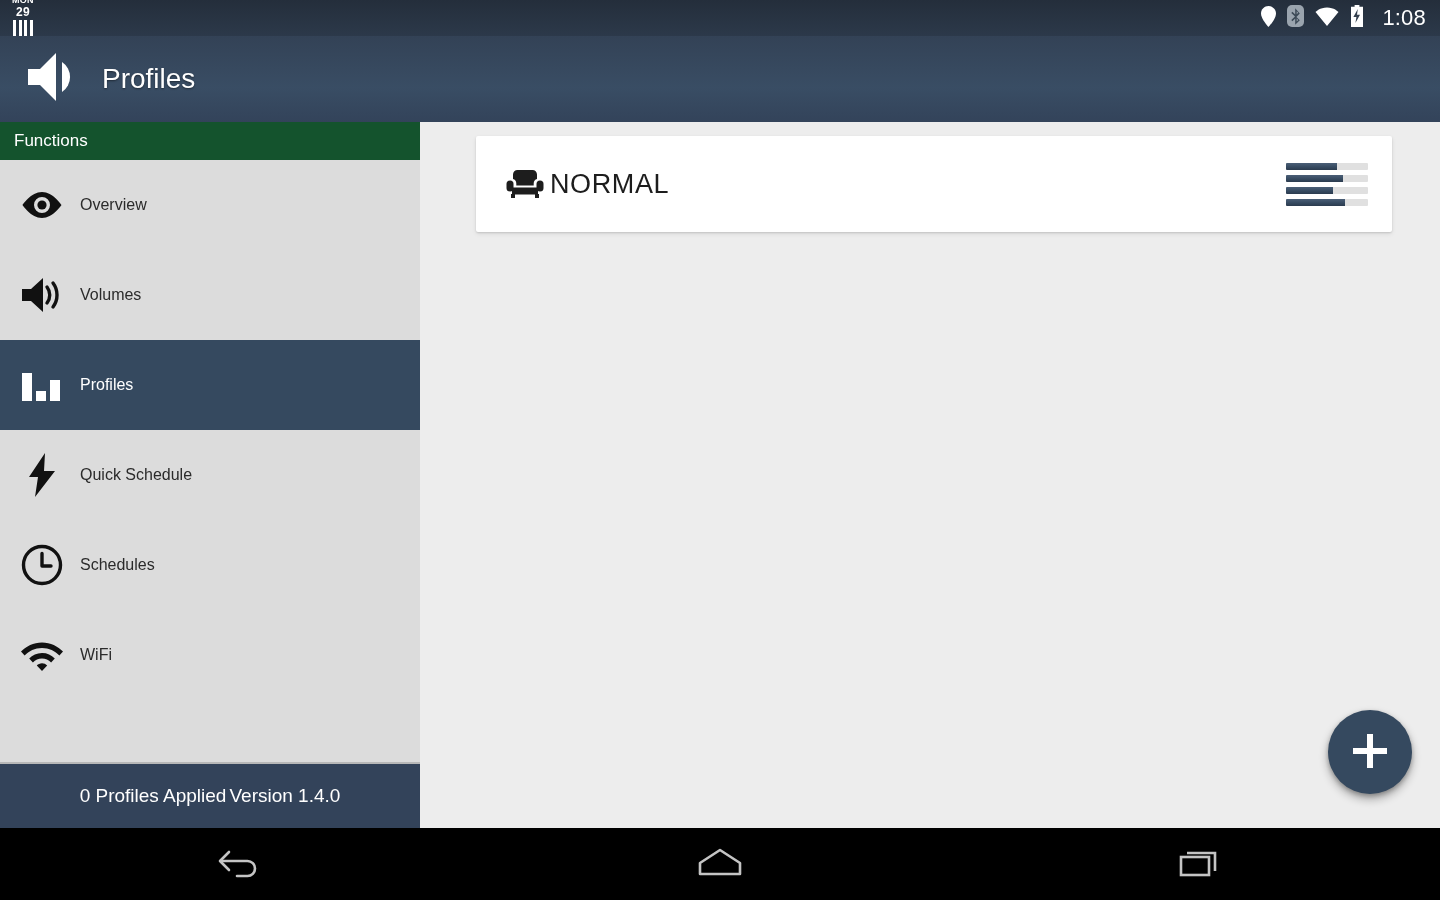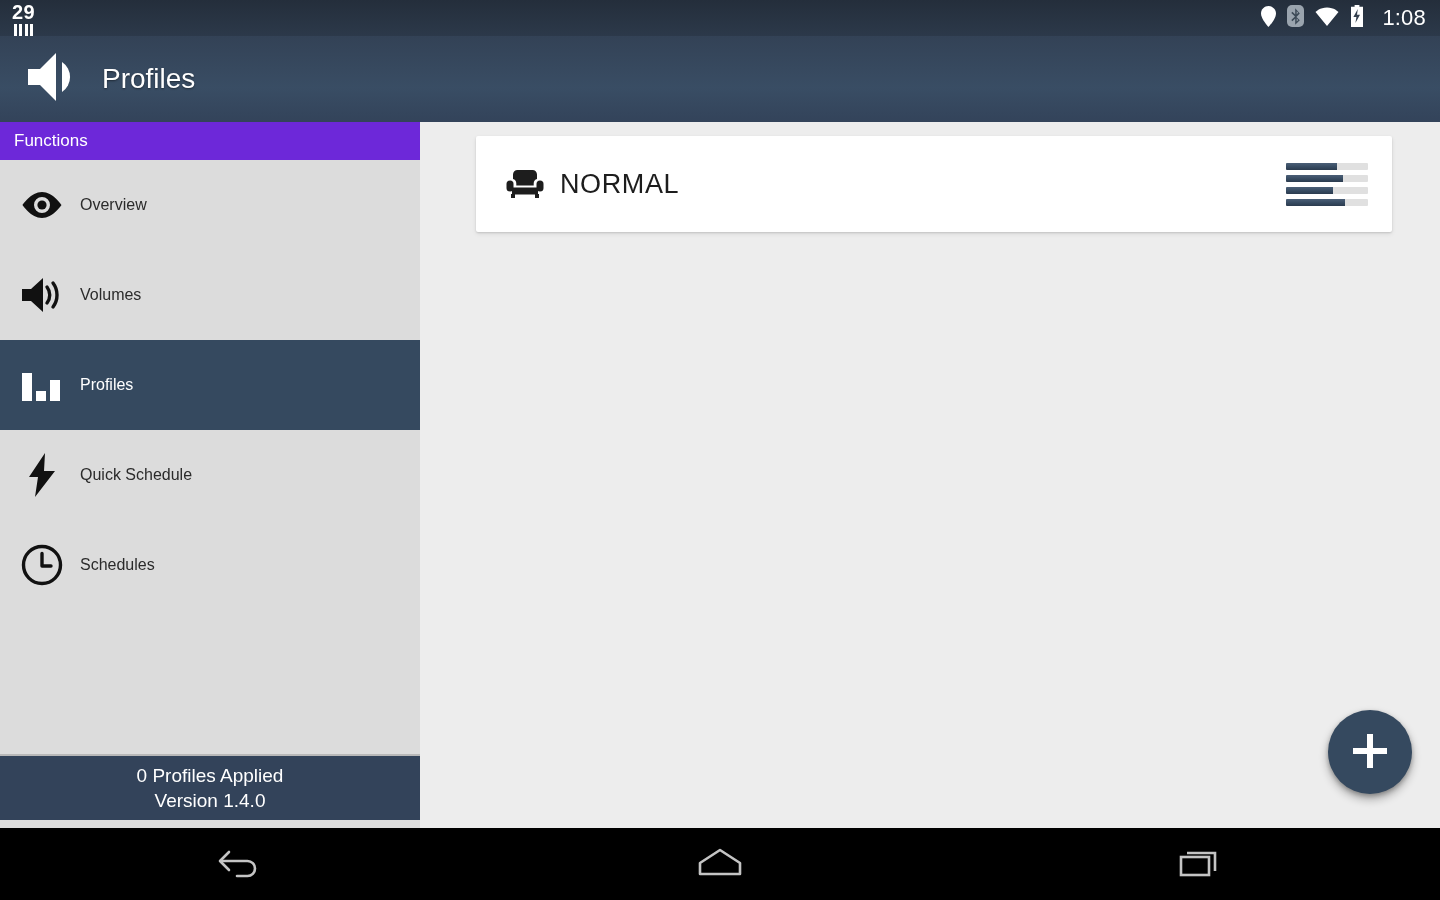--- a/index.html
+++ b/index.html
@@ -16,21 +16,21 @@
     position:absolute; top:0; left:0; width:1440px; height:36px;
     background:linear-gradient(to bottom,#242e3b 0%,#2c394a 100%);
     display:flex; align-items:center;
     padding:0 14px 0 12px;
   }
   .sb-left { display:flex; align-items:center; gap:2px;flex-direction:column; }
   .sb-date {
     color:#fff; line-height:1; text-align:center;
     font-size:9px; font-weight:bold; letter-spacing:.3px;
   }
-  .sb-date .dnum { font-size:20px; display:block; margin-top:1px; }
+  .sb-date .dnum { font-size:12px; display:block; margin-top:1px; }
   .barcode { display:flex; gap:2.5px; align-items:flex-end; height:20px; }
   .barcode i { display:block; width:3px; height:20px; background:#fff; }
   .sb-right {
     margin-left:auto; display:flex; align-items:center; gap:11px;
   }
   .sb-time {
     color:#fff; font-size:22px; font-weight:400; margin-left:7px;
     letter-spacing:.2px;
   }
 
@@ -44,40 +44,40 @@
     color:#fff; font-size:28px; font-weight:400;
     text-shadow:0 1px 2px rgba(0,0,0,.45);
   }
 
   
   .sidebar {
     position:absolute; top:122px; left:0; width:420px; height:706px;
     background:#dcdcdc; overflow:hidden;
   }
   .side-header {
-    height:38px; background:#6d28d9; color:#fff;
+    height:38px; background:#14532d; color:#fff;
     display:flex; align-items:center; padding-left:14px;
     font-size:17px; font-weight:400;
   }
   .side-list { height:610px; overflow:hidden; }
   .side-item {
     height:90px; display:flex; align-items:center;
     padding-left:14px; gap:10px;
   }
   .side-item .ic {
     width:56px; display:flex; align-items:center; justify-content:center;
     flex:none;
   }
   .side-item .lbl { font-size:16px; color:#2b2b2b; font-weight:400; }
   .side-item.active { background:#35495f; }
   .side-item.active .lbl { color:#fff; }
   .side-footer {
-    position:absolute; bottom:8px; left:0; width:420px; height:66px;
+    position:absolute; bottom:0; left:0; width:420px; height:66px;
     background:#33435a; color:#fff;
-    display:flex; flex-direction:column; align-items:center;
+    display:flex; flex-direction:row; align-items:center;
     justify-content:center; gap:3px;
     border-top:2px solid #b8b8b8;
   }
   .side-footer div { font-size:19px; }
 
   
   .content {
     position:absolute; top:122px; left:420px;
     width:1020px; height:706px; background:#ededed;
     padding:14px 48px 0 56px;
@@ -87,21 +87,21 @@
     margin-bottom:22px; display:flex; align-items:center;
     padding:0 0 0 24px;
     box-shadow:0 1px 2px rgba(0,0,0,.13), 0 2px 5px rgba(0,0,0,.08);
   }
   .card .cicon {
     width:50px; display:flex; align-items:center; justify-content:center;
     flex:none;
   }
   .card .cname {
     font-size:27px; color:#1d1d1d; font-weight:300;
-    letter-spacing:.6px; margin-left:10px;
+    letter-spacing:.6px; 
   }
   .bars {
     margin-left:auto; margin-right:24px;
     width:82px; display:flex; flex-direction:column; gap:5px;
   }
   .bar {
     height:7px; width:100%; background:#e0e0e0;
     border-radius:1px; overflow:hidden;
   }
   .bar span {
@@ -231,20 +231,30 @@
         <span class="ic">
           <svg width="42" height="42" viewBox="0 0 42 42">
             <circle cx="21" cy="21" r="18.5" stroke="#111" stroke-width="3.4" fill="none"></circle>
             <path d="M21 9.5V22h9" stroke="#111" stroke-width="3.4" fill="none" stroke-linecap="round" stroke-linejoin="round"></path>
           </svg>
         </span>
         <span class="lbl">Schedules</span>
       </div>
 
 
+      <div class="side-item">
+        <span class="ic">
+          <svg width="44" height="32" viewBox="0 0 44 32">
+            <path d="M22 3.5C13.5 3.5 6 7.3 1 12.6l3.6 3.8C8.8 12 15 8.9 22 8.9s13.2 3.1 17.4 7.5l3.6-3.8C38 7.3 30.5 3.5 22 3.5z" fill="#111"></path>
+            <path d="M22 14c-5.1 0-9.7 2.2-12.8 5.6l3.7 3.9A12.3 12.3 0 0 1 22 19.5c3.5 0 6.7 1.5 9.1 4l3.7-3.9A17.2 17.2 0 0 0 22 14z" fill="#111"></path>
+            <path d="M22 24.3c-2 0-3.9.9-5.2 2.3l5.2 5.4 5.2-5.4a7 7 0 0 0-5.2-2.3z" fill="#111"></path>
+          </svg>
+        </span>
+        <span class="lbl">WiFi</span>
+      </div>
 
     </div>
 
     <div class="side-footer">
       <div>0 Profiles Applied</div>
       <div>Version 1.4.0</div>
     </div>
   </div>
 
   <div class="content">

